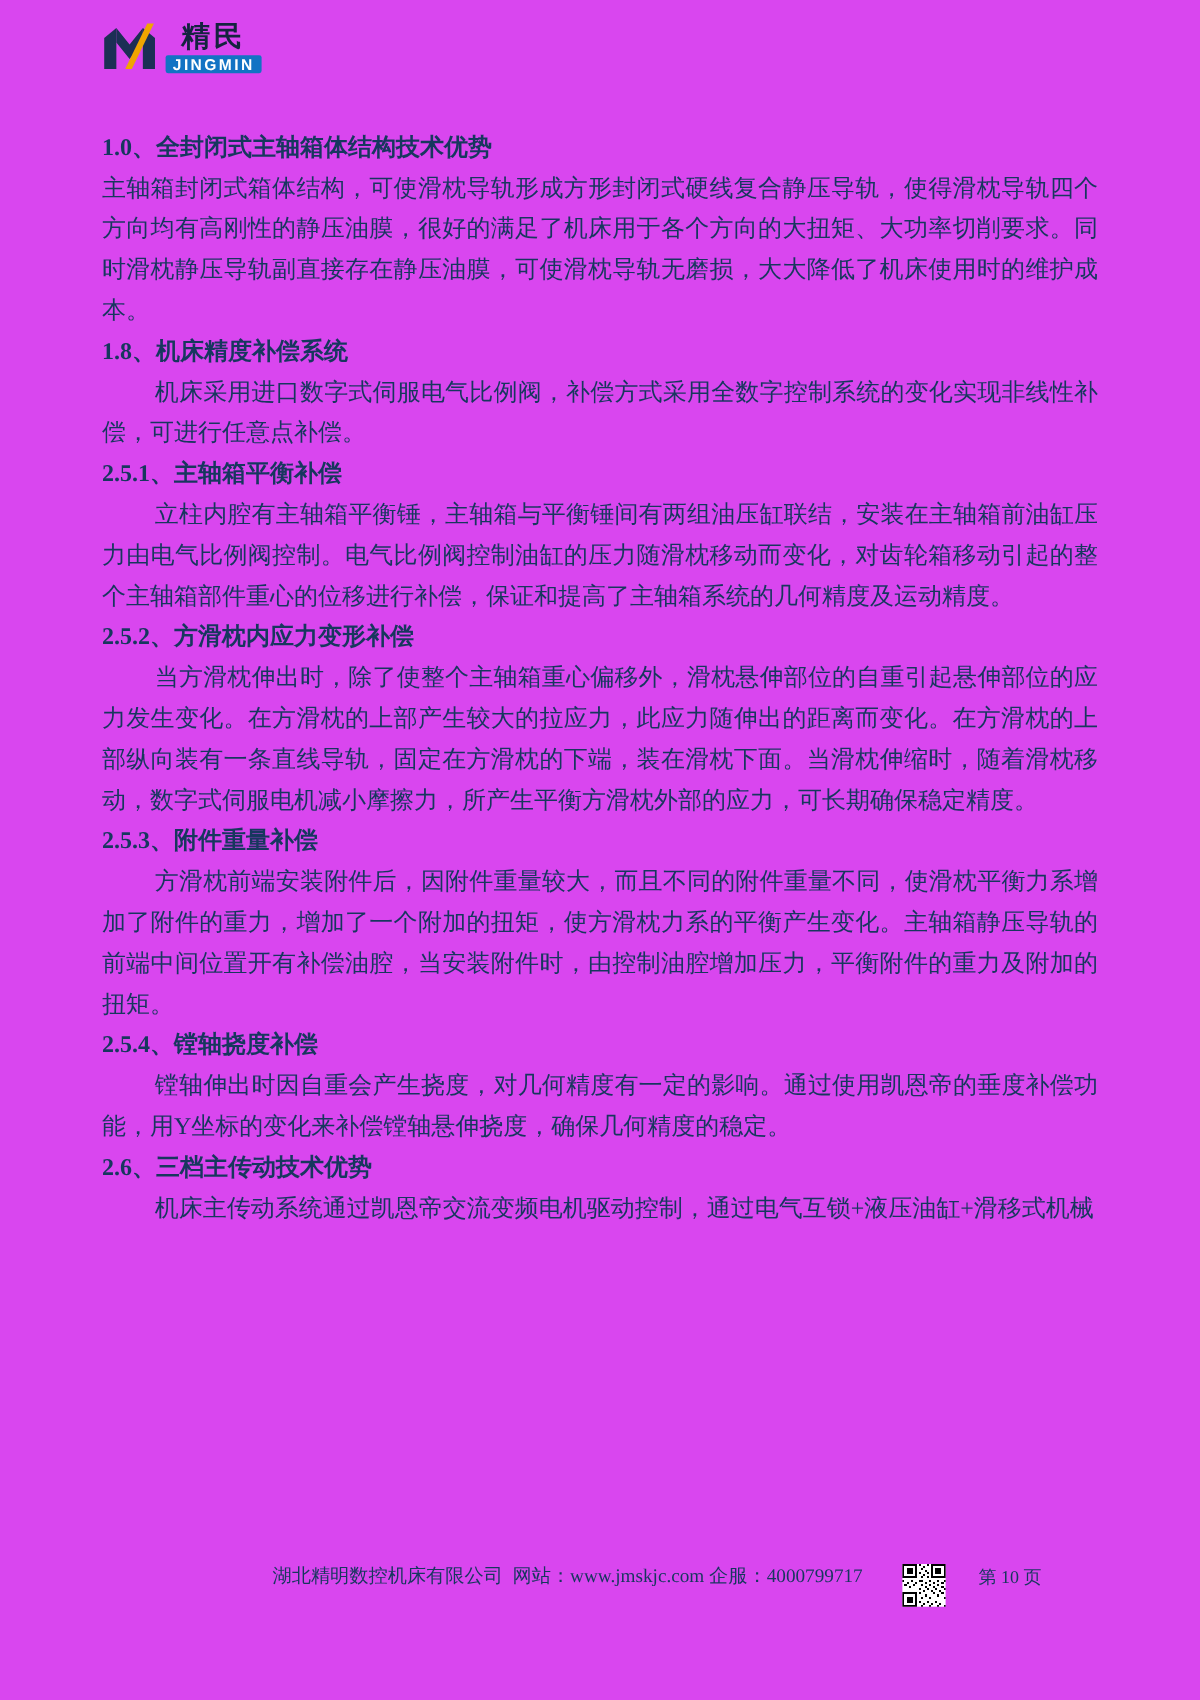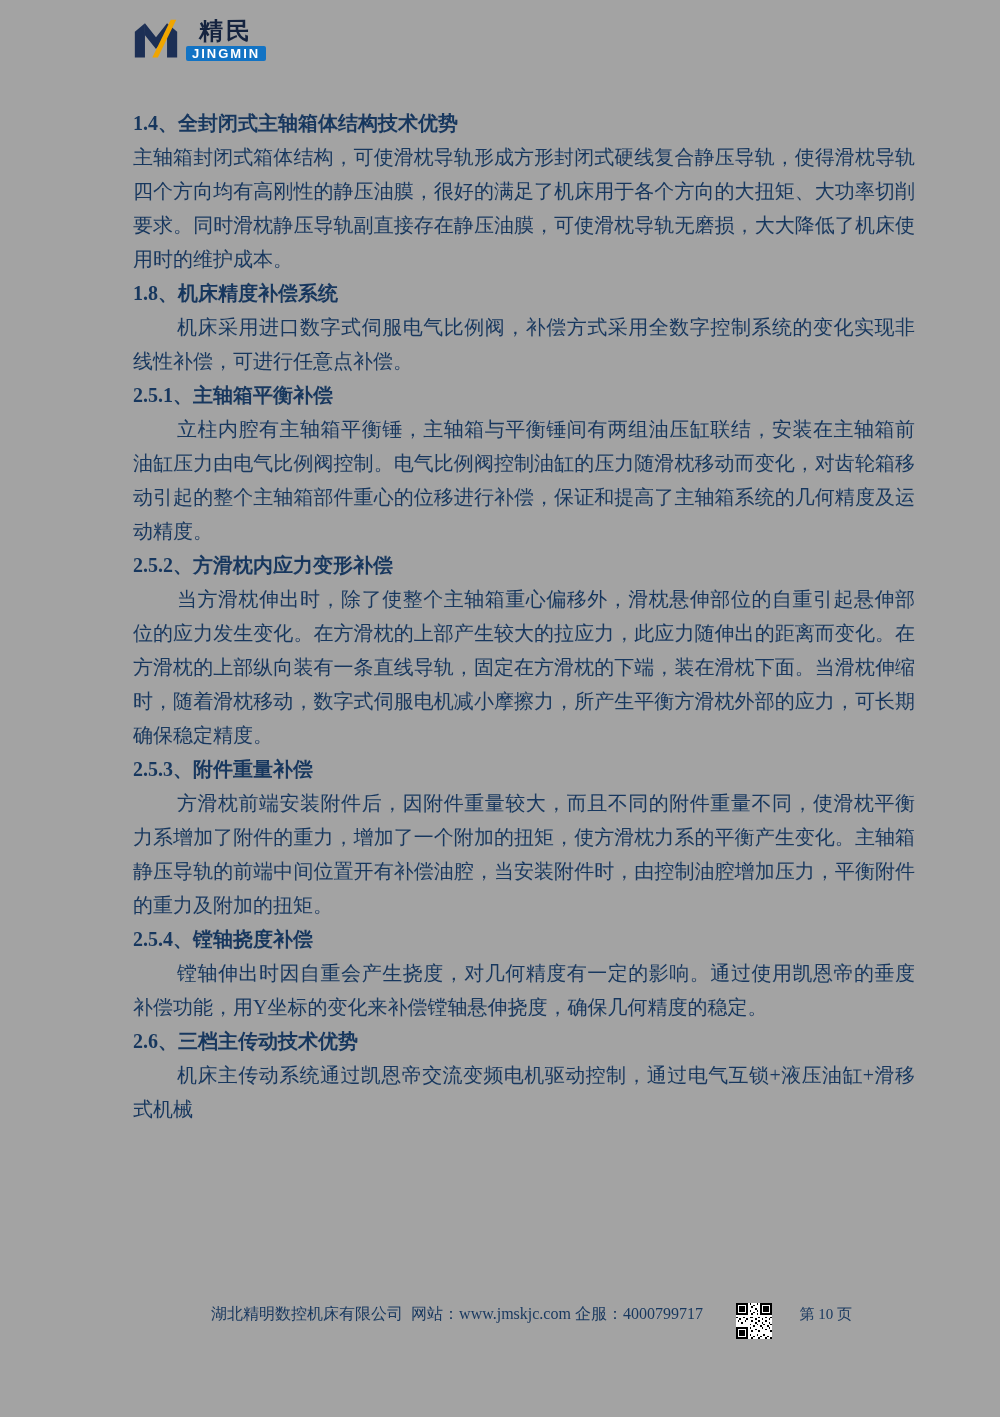--- a/index.html
+++ b/index.html
@@ -1,25 +1,24 @@
 <!DOCTYPE html>
 <html><head>
 <meta charset="utf-8">
 <style>
   * { margin:0; padding:0; box-sizing:border-box; }
   html,body { background:#ffffff; }
   .page {
     position:relative;
     width:1000px; height:1417px;
     margin:0 auto;
-    background:#a3a3a3;
+    background:#d946ef;
     color:#17375E;
     font-family:"Liberation Serif","DejaVu Serif",serif;
     overflow:hidden;
-    padding-left:48px;
   }
   .inner { padding:14px 85px 0 85px; }
 
   
   .logo { display:flex; align-items:center; gap:7px; margin-bottom:14px; height:50px; }
   .logo-mark { display:block; }
   .logo-text { display:flex; flex-direction:column; align-items:center; gap:2px; }
   .logo-cn {
     font-family:"Liberation Sans","DejaVu Sans",sans-serif;
     font-size:24px; font-weight:bold; color:#14233f; letter-spacing:3px; line-height:26px;
@@ -36,21 +35,21 @@
     text-align:justify;
   }
   .indent { text-indent:2.2em; }
   .heading {
     font-size:20px; line-height:34px; font-weight:bold;
   }
   .gap-before { margin-top:42px; }
   b { font-weight:bold; }
 
   
-  .footer { position:absolute; left:0; top:1300px; width:914px; }
+  .footer { position:absolute; left:16px; top:1300px; width:914px; }
   .footer-line { text-align:center; font-size:16px; line-height:28px; }
   .qr { position:absolute; right:142px; top:3px; }
   .page-num { position:absolute; right:62px; top:5px; font-size:15px;text-align:center; }
 </style>
 </head>
 <body>
 
 <div class="page">
   <div class="inner">
 
@@ -61,21 +60,21 @@
         <polygon fill="#1C2F55" points="13,5 25,20 37,5 37,18 25,33 13,18"></polygon>
         <polygon fill="#F0A500" points="21,42 41,1 47,1 27,42"></polygon>
       </svg>
       <div class="logo-text">
         <div class="logo-cn">精民</div>
         <div class="logo-en">JINGMIN</div>
       </div>
     </div>
 
 
-    <h2 class="heading gap-before">1.4、全封闭式主轴箱体结构技术优势</h2>
+    <h2 class="heading gap-before">1.0、全封闭式主轴箱体结构技术优势</h2>
     <p class="body">主轴箱封闭式箱体结构，可使滑枕导轨形成方形封闭式硬线复合静压导轨，使得滑枕导轨四个方向均有高刚性的静压油膜，很好的满足了机床用于各个方向的大扭矩、大功率切削要求。同时滑枕静压导轨副直接存在静压油膜，可使滑枕导轨无磨损，大大降低了机床使用时的维护成本。</p>
 
     <h2 class="heading">1.8、机床精度补偿系统</h2>
     <p class="body indent">机床采用进口数字式伺服电气比例阀，补偿方式采用全数字控制系统的变化实现非线性补偿，可进行任意点补偿。</p>
 
     <h2 class="heading">2.5.1、主轴箱平衡补偿</h2>
     <p class="body indent">立柱内腔有主轴箱平衡锤，主轴箱与平衡锤间有两组油压缸联结，安装在主轴箱前油缸压力由电气比例阀控制。电气比例阀控制油缸的压力随滑枕移动而变化，对齿轮箱移动引起的整个主轴箱部件重心的位移进行补偿，保证和提高了主轴箱系统的几何精度及运动精度。</p>
 
     <h2 class="heading">2.5.2、方滑枕内应力变形补偿</h2>
     <p class="body indent">当方滑枕伸出时，除了使整个主轴箱重心偏移外，滑枕悬伸部位的自重引起悬伸部位的应力发生变化。在方滑枕的上部产生较大的拉应力，此应力随伸出的距离而变化。在方滑枕的上部纵向装有一条直线导轨，固定在方滑枕的下端，装在滑枕下面。当滑枕伸缩时，随着滑枕移动，数字式伺服电机减小摩擦力，所产生平衡方滑枕外部的应力，可长期确保稳定精度。</p>

